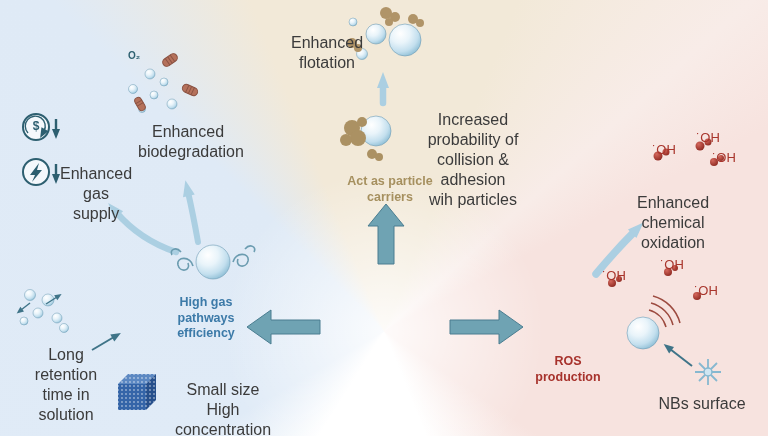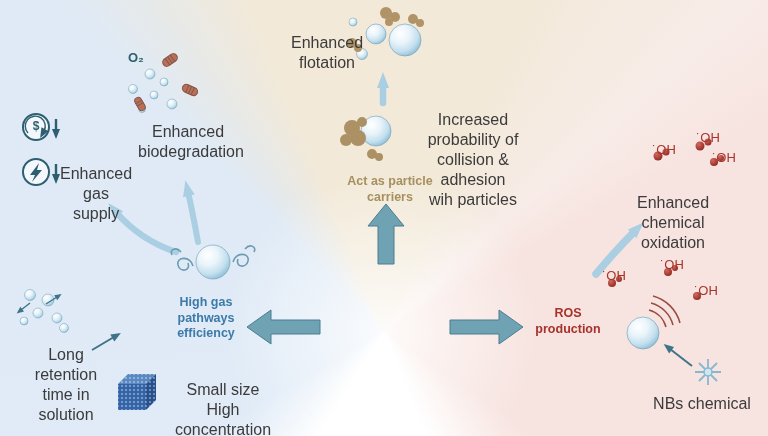--- a/index.html
+++ b/index.html
@@ -13,23 +13,23 @@
         #f8ece8 48deg, #f7e3df 62deg, #f7e3df 124deg,
         #ffffff 158deg, #ffffff 212deg,
         #e0ebf7 240deg, #dfeaf6 315deg,
         #f2e9d8 338deg, #f2e9d8 360deg);
   }
   svg.layer{position:absolute;left:0;top:0;}
   .txt{position:absolute;white-space:pre-line;text-align:center;font-size:16px;line-height:1.25;color:#3b3b3b;}
   .title{font-weight:bold;font-size:12.5px;line-height:1.25;}
   .accent-left{color:#3c7aa8;}
   .accent-top{color:#a6905f;}
-  .accent-right{color:#a7322c;}
+  .accent-right{color:#a7322c;margin-top:48px;}
   .oh{position:absolute;font-size:13px;font-weight:normal;color:#a8352c;white-space:nowrap;}
-  .o2{position:absolute;font-size:13px;font-weight:bold;color:#2d6070;}
+  .o2{position:absolute;font-size:10px;font-weight:bold;color:#2d6070;}
   .dollar{position:absolute;font-size:12px;font-weight:bold;color:#2d5f70;text-align:center;}
   .center-circle{
     position:absolute;left:318px;top:261px;width:134px;height:134px;border-radius:50%;
     background:radial-gradient(circle at 38% 28%, #f3f8fa 0%, #d9e7ee 55%, #bfd7e2 100%);
     border:1px solid #9dbfcf;box-shadow:0 3px 8px rgba(80,120,140,.28);
     display:flex;align-items:center;justify-content:center;
   }
   .center-title{white-space:pre-line;text-align:center;font-weight:bold;font-size:13px;line-height:1.3;color:#16385a;}
 </style>
 </head>
@@ -238,21 +238,21 @@
   <div class="txt title accent-top" style="left:328px;top:174px;width:124px;">Act as particle
 carriers</div>
   <div class="txt" style="left:408px;top:110px;width:130px;">Increased probability of
 collision &amp; adhesion
 wih particles</div>
 
   <div class="txt" style="left:612px;top:193px;width:122px;">Enhanced
 chemical oxidation</div>
   <div class="txt title accent-right" style="left:520px;top:306px;width:96px;">ROS
 production</div>
-  <div class="txt" style="left:652px;top:394px;width:100px;">NBs chemical</div>
+  <div class="txt" style="left:652px;top:394px;width:100px;">NBs surface</div>
 
   <div class="oh" style="left:652px;top:142px;">˙OH</div>
   <div class="oh" style="left:696px;top:130px;">˙OH</div>
   <div class="oh" style="left:712px;top:150px;">˙OH</div>
   <div class="oh" style="left:602px;top:268px;">˙OH</div>
   <div class="oh" style="left:660px;top:257px;">˙OH</div>
   <div class="oh" style="left:694px;top:283px;">˙OH</div>
 
 </div>
 

